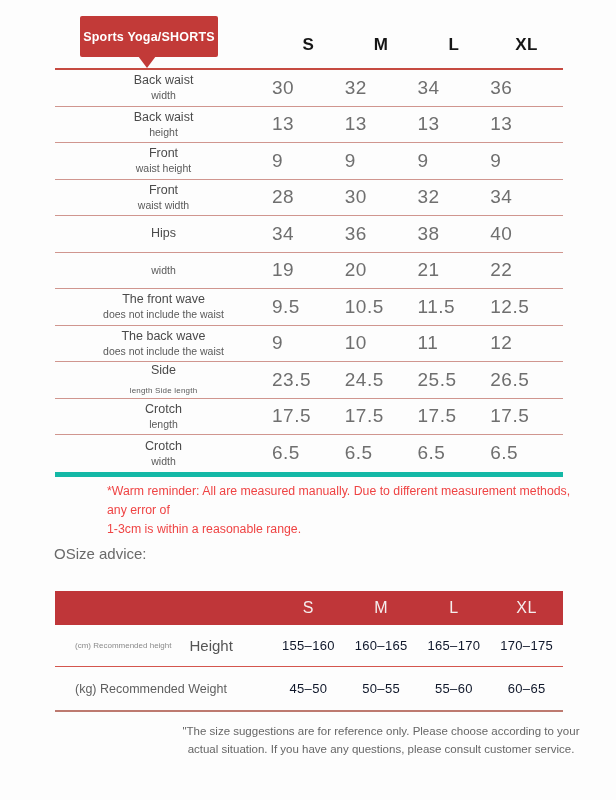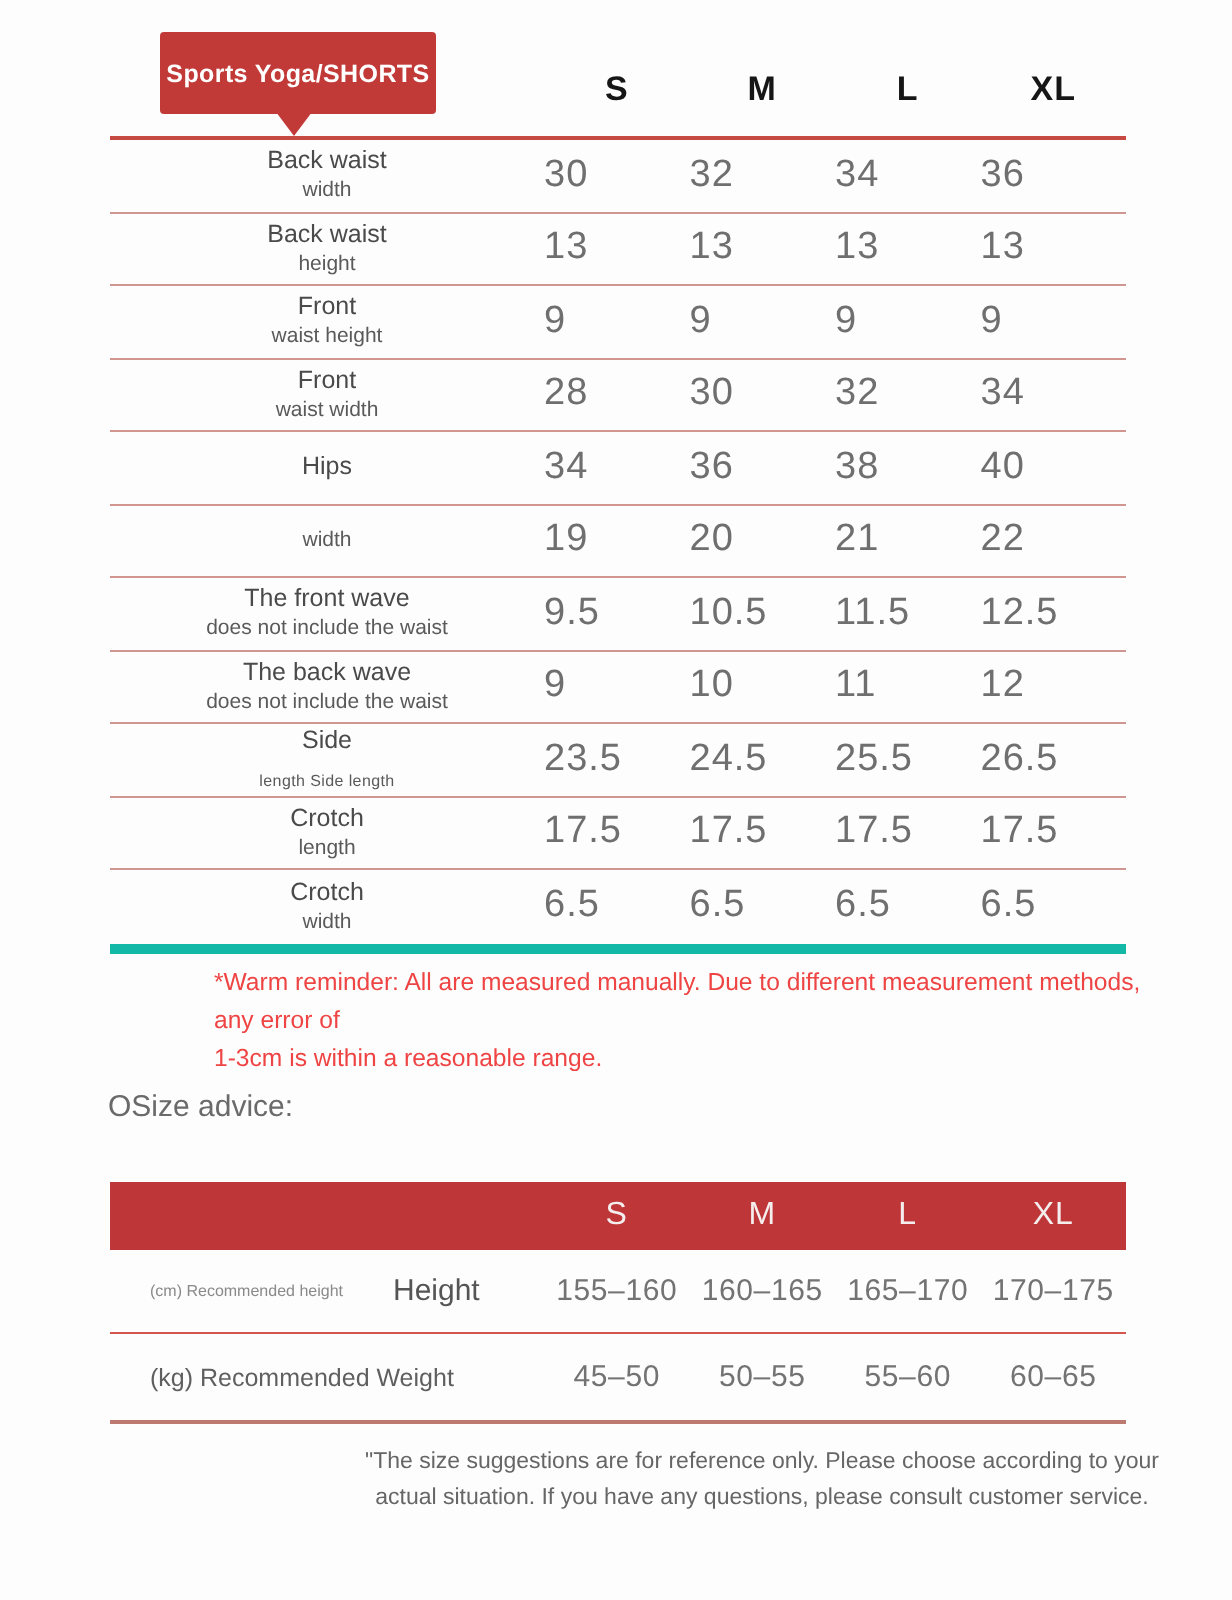--- a/index.html
+++ b/index.html
@@ -40,24 +40,24 @@
   
   .advice-heading{position:absolute;left:54px;top:545px;font-size:15px;color:#6a6a6a;}
   .bbar{position:absolute;left:55px;top:591px;width:508px;height:34px;background:var(--bar);
        align-items:center;}
   .bcell{text-align:center;color:#f5eeee;font-size:16px;letter-spacing:.5px;}
   .btable{position:absolute;left:55px;top:625px;width:508px;}
   .brow{align-items:center;box-sizing:border-box;}
   .brow:nth-child(1){height:42px;border-bottom:1.5px solid #d4564e;}
   .brow:nth-child(2){height:45px;border-bottom:2px solid #bd7a70;}
   .blabel{display:flex;align-items:center;padding-left:20px;}
-  .bprefix{font-size:8px;color:#8a8a8a;margin-right:25px;}
+  .bprefix{font-size:8px;color:#8a8a8a;margin-right:18px;}
   .blabel-main{font-size:15px;color:#555;}
   .brow:nth-child(2) .blabel-main{font-size:12.5px;color:#5f5f5f;}
-  .bval{text-align:center;font-size:15px;color:#737373;letter-spacing:.3px;}
+  .bval{text-align:center;font-size:13px;color:#0f172a;letter-spacing:.3px;}
 
   
   .note{position:absolute;left:175px;top:722px;width:412px;text-align:center;font-size:11.5px;
        color:#666;line-height:1.6;margin:0;}
 </style>
 </head>
 <body>
 
 <div class="canvas">
 

